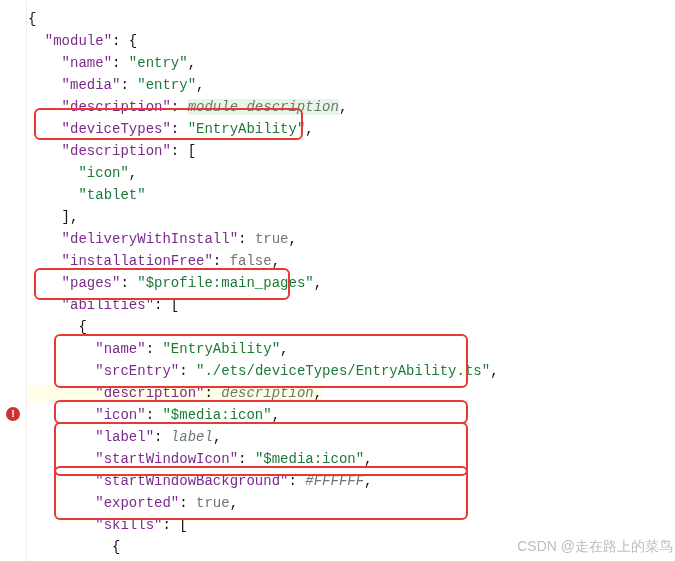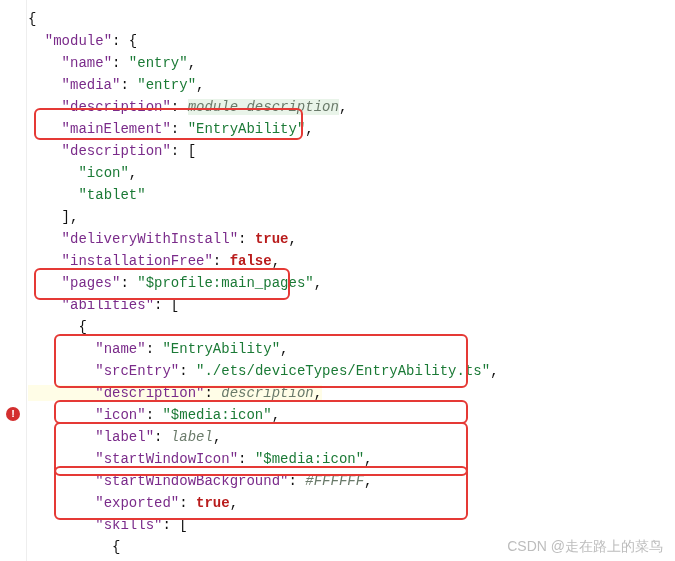--- a/index.html
+++ b/index.html
@@ -35,54 +35,54 @@
     color: #fff;
     font-size: 11px;
     font-weight: bold;
     text-align: center;
     line-height: 14px;
   }
   .line { white-space: pre; }
   .k  { color: #7a2b8a; }   
   .p  { color: #111; }      
   .sv { color: #1b7a36; }   
-  .bv { color: #b91c1c; font-weight: bold; }   
+  .bv { color: #737373; }   
   .it { font-style: italic; color: #6a7a6a; text-align: center; } 
   .hl-y { background: #fffde7; display: inline; }
   .hl-g { background: #e9f4e9; display: inline; }
 
   .box {
     position: absolute;
     border: 2px solid #e53935;
     border-radius: 6px;
     pointer-events: none;
   }
   .wm {
     position: absolute;
-    right: 12px;
+    right: 2px;
     bottom: 4px;
     color: #bdbdbd;
     font-family: "Segoe UI", Arial, sans-serif;
     font-size: 14px;
   }
 </style>
 </head>
 <body>
 
 <div class="gutter">
   <div class="err-icon" style="top:407px;">!</div>
 </div>
 
 <div>
 <div class="line"><span class="p">{</span></div>
 <div class="line">  <span class="k">"<span>module</span>"</span><span class="p">: {</span></div>
 <div class="line">    <span class="k">"<span>name</span>"</span><span class="p">: </span><span class="sv">"<span>entry</span>"</span><span class="p">,</span></div>
 <div class="line">    <span class="k">"<span>media</span>"</span><span class="p">: </span><span class="sv">"<span>entry</span>"</span><span class="p">,</span></div>
 <div class="line">    <span class="k">"<span>description</span>"</span><span class="p">: </span><span class="it hl-g">module description</span><span class="p">,</span></div>
-<div class="line">    <span class="k">"<span>mainElement</span>"</span><span class="p">: </span><span class="sv">"<span>EntryAbility</span>"</span><span class="p">,</span></div>
+<div class="line">    <span class="k">"<span>deviceTypes</span>"</span><span class="p">: </span><span class="sv">"<span>EntryAbility</span>"</span><span class="p">,</span></div>
 <div class="line">    <span class="k">"<span>description</span>"</span><span class="p">: [</span></div>
 <div class="line">      <span class="sv">"<span>icon</span>"</span><span class="p">,</span></div>
 <div class="line">      <span class="sv">"<span>tablet</span>"</span></div>
 <div class="line">    <span class="p">],</span></div>
 <div class="line">    <span class="k">"<span>deliveryWithInstall</span>"</span><span class="p">: </span><span class="bv">true</span><span class="p">,</span></div>
 <div class="line">    <span class="k">"<span>installationFree</span>"</span><span class="p">: </span><span class="bv">false</span><span class="p">,</span></div>
 <div class="line">    <span class="k">"<span>pages</span>"</span><span class="p">: </span><span class="sv">"<span>$profile:main_pages</span>"</span><span class="p">,</span></div>
 <div class="line">    <span class="k">"<span>abilities</span>"</span><span class="p">: [</span></div>
 <div class="line">      <span class="p">{</span></div>
 <div class="line">        <span class="k">"<span>name</span>"</span><span class="p">: </span><span class="sv">"<span>EntryAbility</span>"</span><span class="p">,</span></div>

